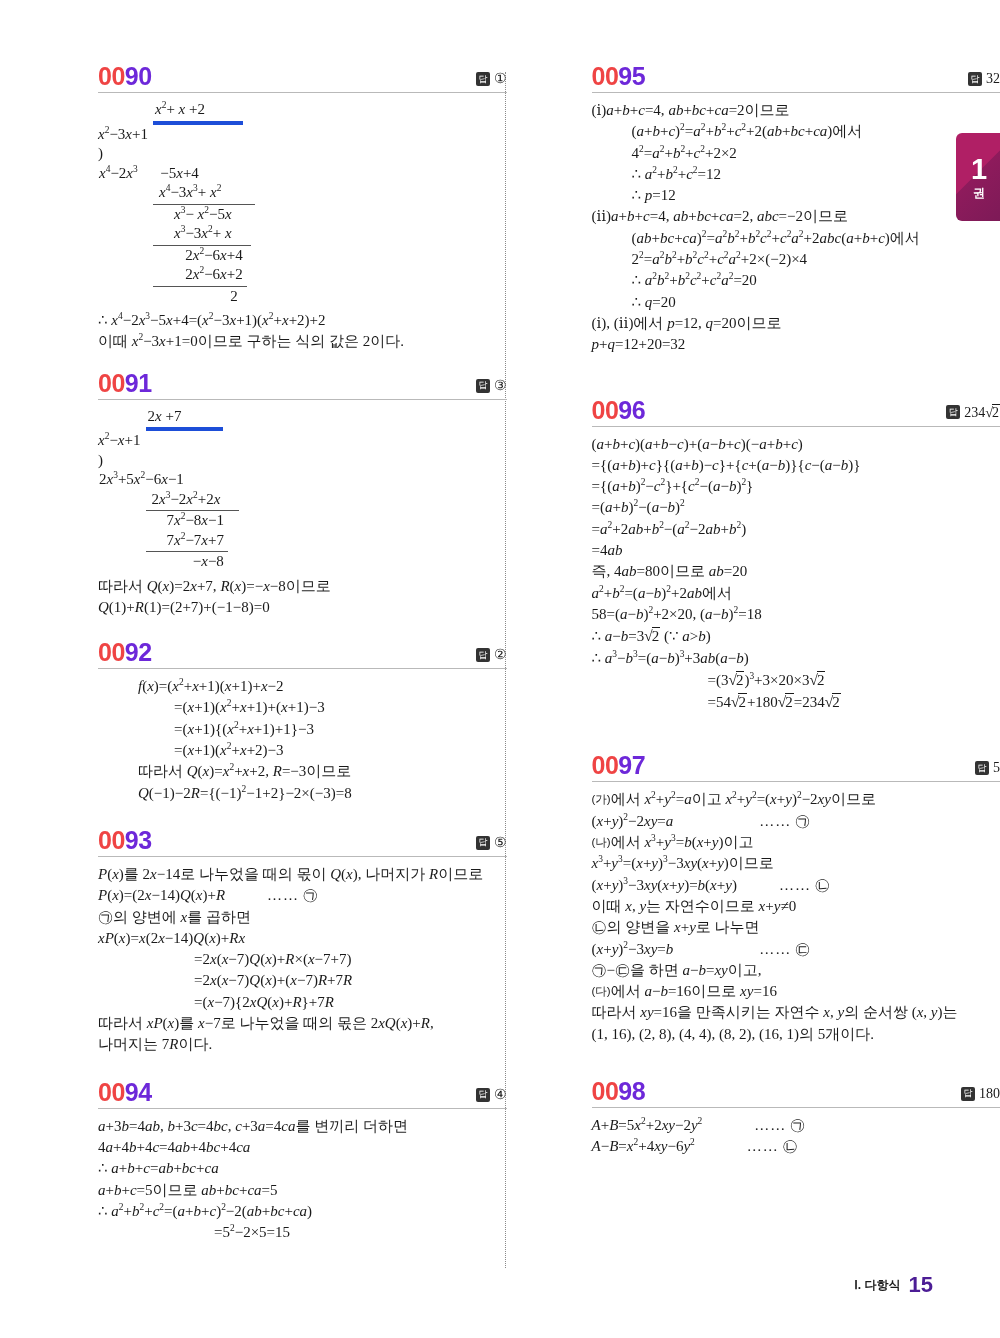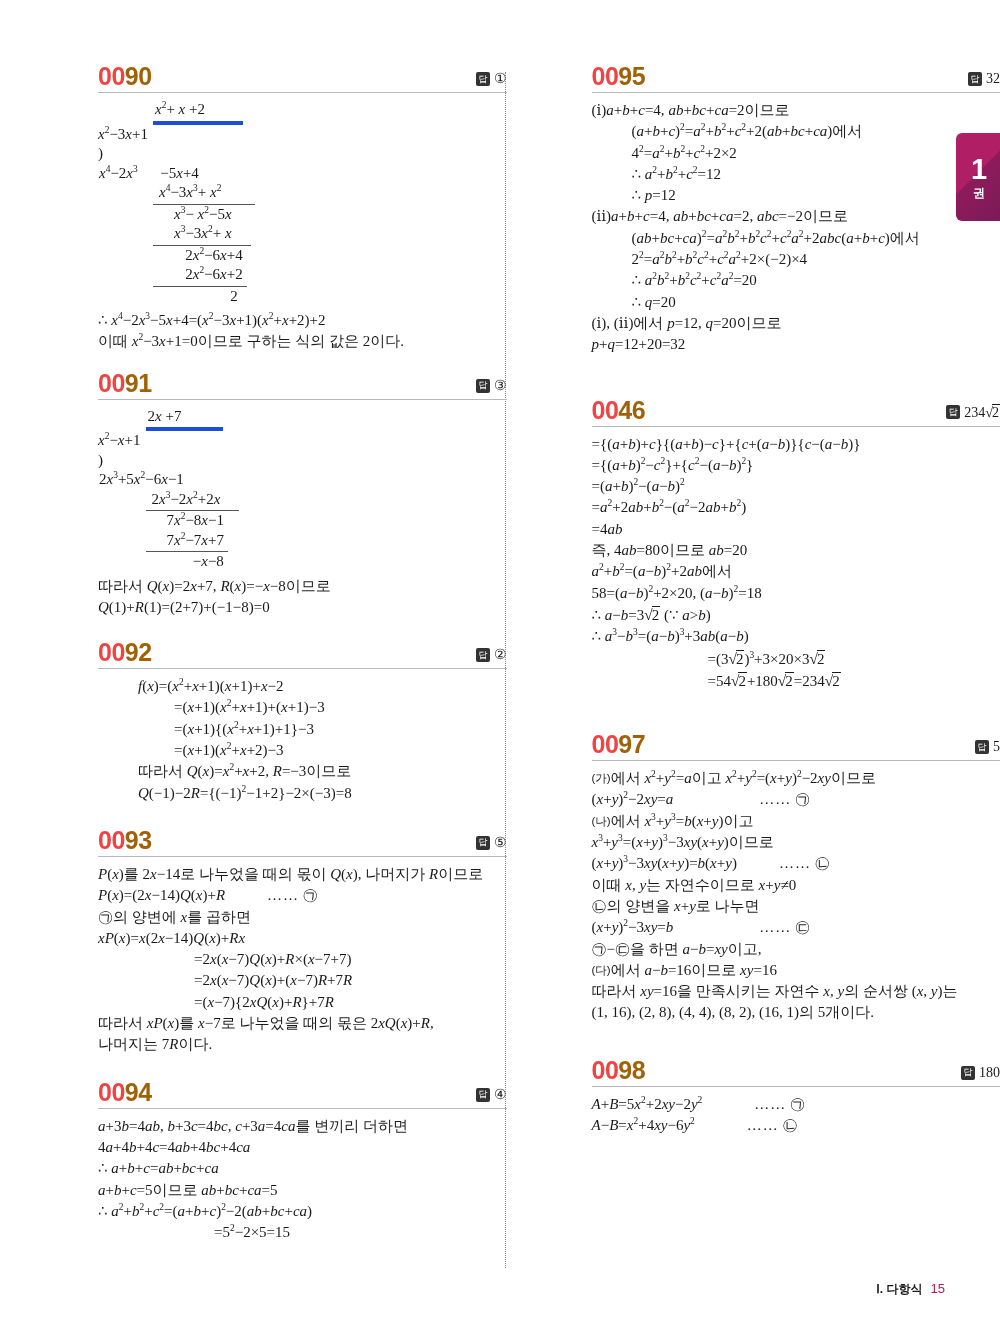--- a/index.html
+++ b/index.html
@@ -69,21 +69,21 @@
     padding-bottom: 2px;
   }
   .prob-num {
     font-family: "Liberation Sans", sans-serif;
     font-weight: bold;
     font-size: 25px;
     letter-spacing: -0.5px;
     line-height: 1;
   }
   .prob-num .pale { color: #ef4444; }
-  .prob-num .bold { color: #a16207; }
+  .prob-num .bold { color: #6d28d9; }
 
   .ans {
     display: flex; align-items: center; gap: 4px;
     font-size: 13.5px;
     line-height: 1;
     padding-bottom: 3px;
   }
   .ans-badge {
     display: inline-flex; align-items: center; justify-content: center;
     width: 14px; height: 14px;
@@ -140,26 +140,26 @@
   .ld-sub { display: flex; }
   .ld-sub .pad { visibility: hidden; }
   .ld-sub .v { border-bottom: 1px solid #555; padding: 0 4px 1px 6px; }
   .ld-res { display: flex; }
   .ld-res .pad { visibility: hidden; }
   .ld-res .v { padding: 0 4px 0 6px; }
 
   
   .footer {
     position: absolute;
-    right: 55px; bottom: 40px;
-    display: flex; align-items: flex-start; gap: 8px;
+    right: 67px; bottom: 40px;
+    display: flex; align-items: center; gap: 8px;
     font-family: "Liberation Sans", sans-serif;
   }
   .footer .chap { font-size: 12px; font-weight: bold; color: #1a1a1a; }
-  .footer .pg { font-size: 13px; font-weight: normal; color: #be185d; }
+  .footer .pg { font-size: 22px; font-weight: bold; color: #4c1d95; }
 </style>
 </head>
 <body>
 
 <div class="page">
 
   <div class="divider"></div>
 
   <div class="vol-tab">
     <span class="vol-num">1</span>
@@ -363,29 +363,30 @@
           <div class="line ind2">∴ <i>a</i><sup>2</sup><i>b</i><sup>2</sup>+<i>b</i><sup>2</sup><i>c</i><sup>2</sup>+<i>c</i><sup>2</sup><i>a</i><sup>2</sup>=20</div>
           <div class="line ind2">∴ <i>q</i>=20</div>
           <div class="line">(ⅰ), (ⅱ)에서 <i>p</i>=12, <i>q</i>=20이므로</div>
           <div class="line"><i>p</i>+<i>q</i>=12+20=32</div>
         </div>
       </div>
 
       <div class="prob" style="margin-top:42px;">
         <div class="prob-head">
           <div class="prob-num">
-            <span class="pale">00</span><span class="bold">46</span>
+            <span class="pale">00</span><span class="bold">96</span>
           </div>
           <div class="ans">
             <span class="ans-badge">답</span>
             <span class="ans-val">234<span class="sqrt"><span class="rad">√</span><span class="rand">2</span></span></span>
           </div>
         </div>
         <div class="rule"></div>
         <div class="body">
+          <div class="line">(<i>a</i>+<i>b</i>+<i>c</i>)(<i>a</i>+<i>b</i>−<i>c</i>)+(<i>a</i>−<i>b</i>+<i>c</i>)(−<i>a</i>+<i>b</i>+<i>c</i>)</div>
           <div class="line">={(<i>a</i>+<i>b</i>)+<i>c</i>}{(<i>a</i>+<i>b</i>)−<i>c</i>}+{<i>c</i>+(<i>a</i>−<i>b</i>)}{<i>c</i>−(<i>a</i>−<i>b</i>)}</div>
           <div class="line">={(<i>a</i>+<i>b</i>)<sup>2</sup>−<i>c</i><sup>2</sup>}+{<i>c</i><sup>2</sup>−(<i>a</i>−<i>b</i>)<sup>2</sup>}</div>
           <div class="line">=(<i>a</i>+<i>b</i>)<sup>2</sup>−(<i>a</i>−<i>b</i>)<sup>2</sup></div>
           <div class="line">=<i>a</i><sup>2</sup>+2<i>ab</i>+<i>b</i><sup>2</sup>−(<i>a</i><sup>2</sup>−2<i>ab</i>+<i>b</i><sup>2</sup>)</div>
           <div class="line">=4<i>ab</i></div>
           <div class="line">즉, 4<i>ab</i>=80이므로 <i>ab</i>=20</div>
           <div class="line"><i>a</i><sup>2</sup>+<i>b</i><sup>2</sup>=(<i>a</i>−<i>b</i>)<sup>2</sup>+2<i>ab</i>에서</div>
           <div class="line">58=(<i>a</i>−<i>b</i>)<sup>2</sup>+2×20, (<i>a</i>−<i>b</i>)<sup>2</sup>=18</div>
           <div class="line">∴ <i>a</i>−<i>b</i>=3<span class="sqrt"><span class="rad">√</span><span class="rand">2</span></span> (∵ <i>a</i>&gt;<i>b</i>)</div>
           <div class="line">∴ <i>a</i><sup>3</sup>−<i>b</i><sup>3</sup>=(<i>a</i>−<i>b</i>)<sup>3</sup>+3<i>ab</i>(<i>a</i>−<i>b</i>)</div>

